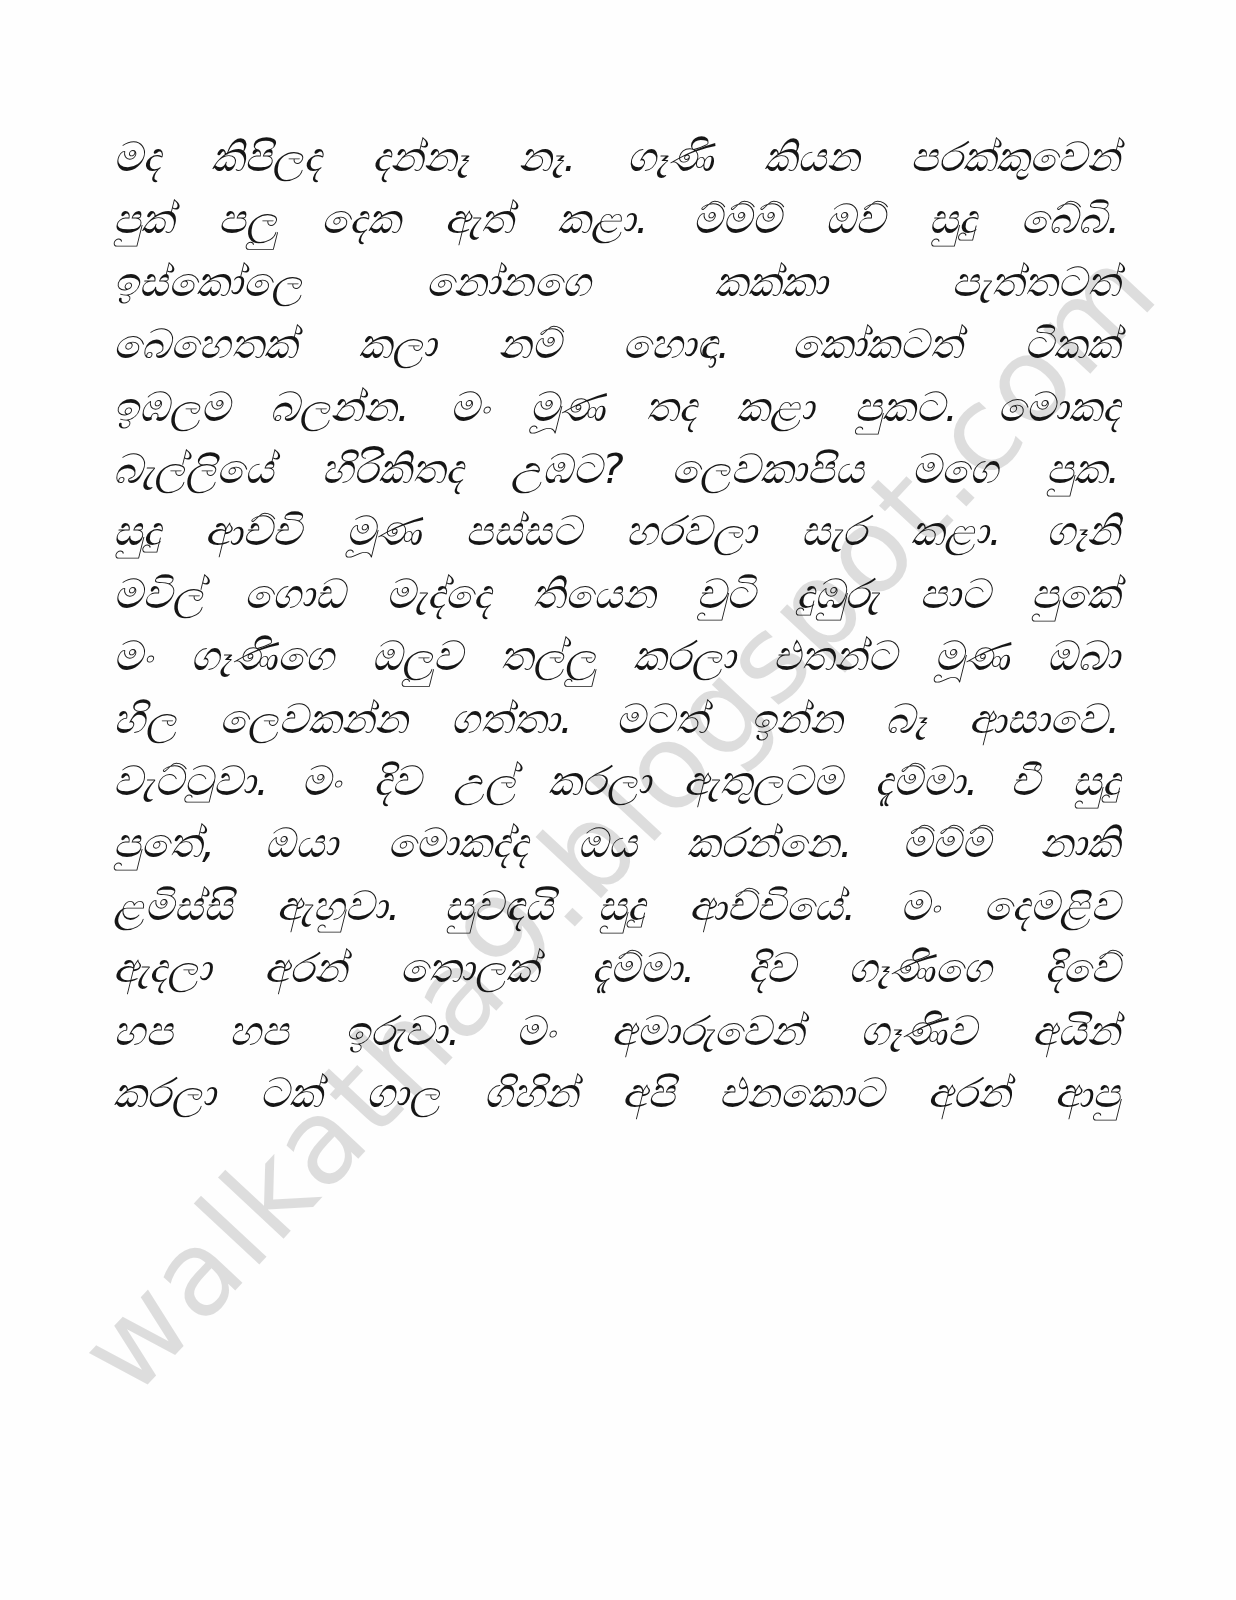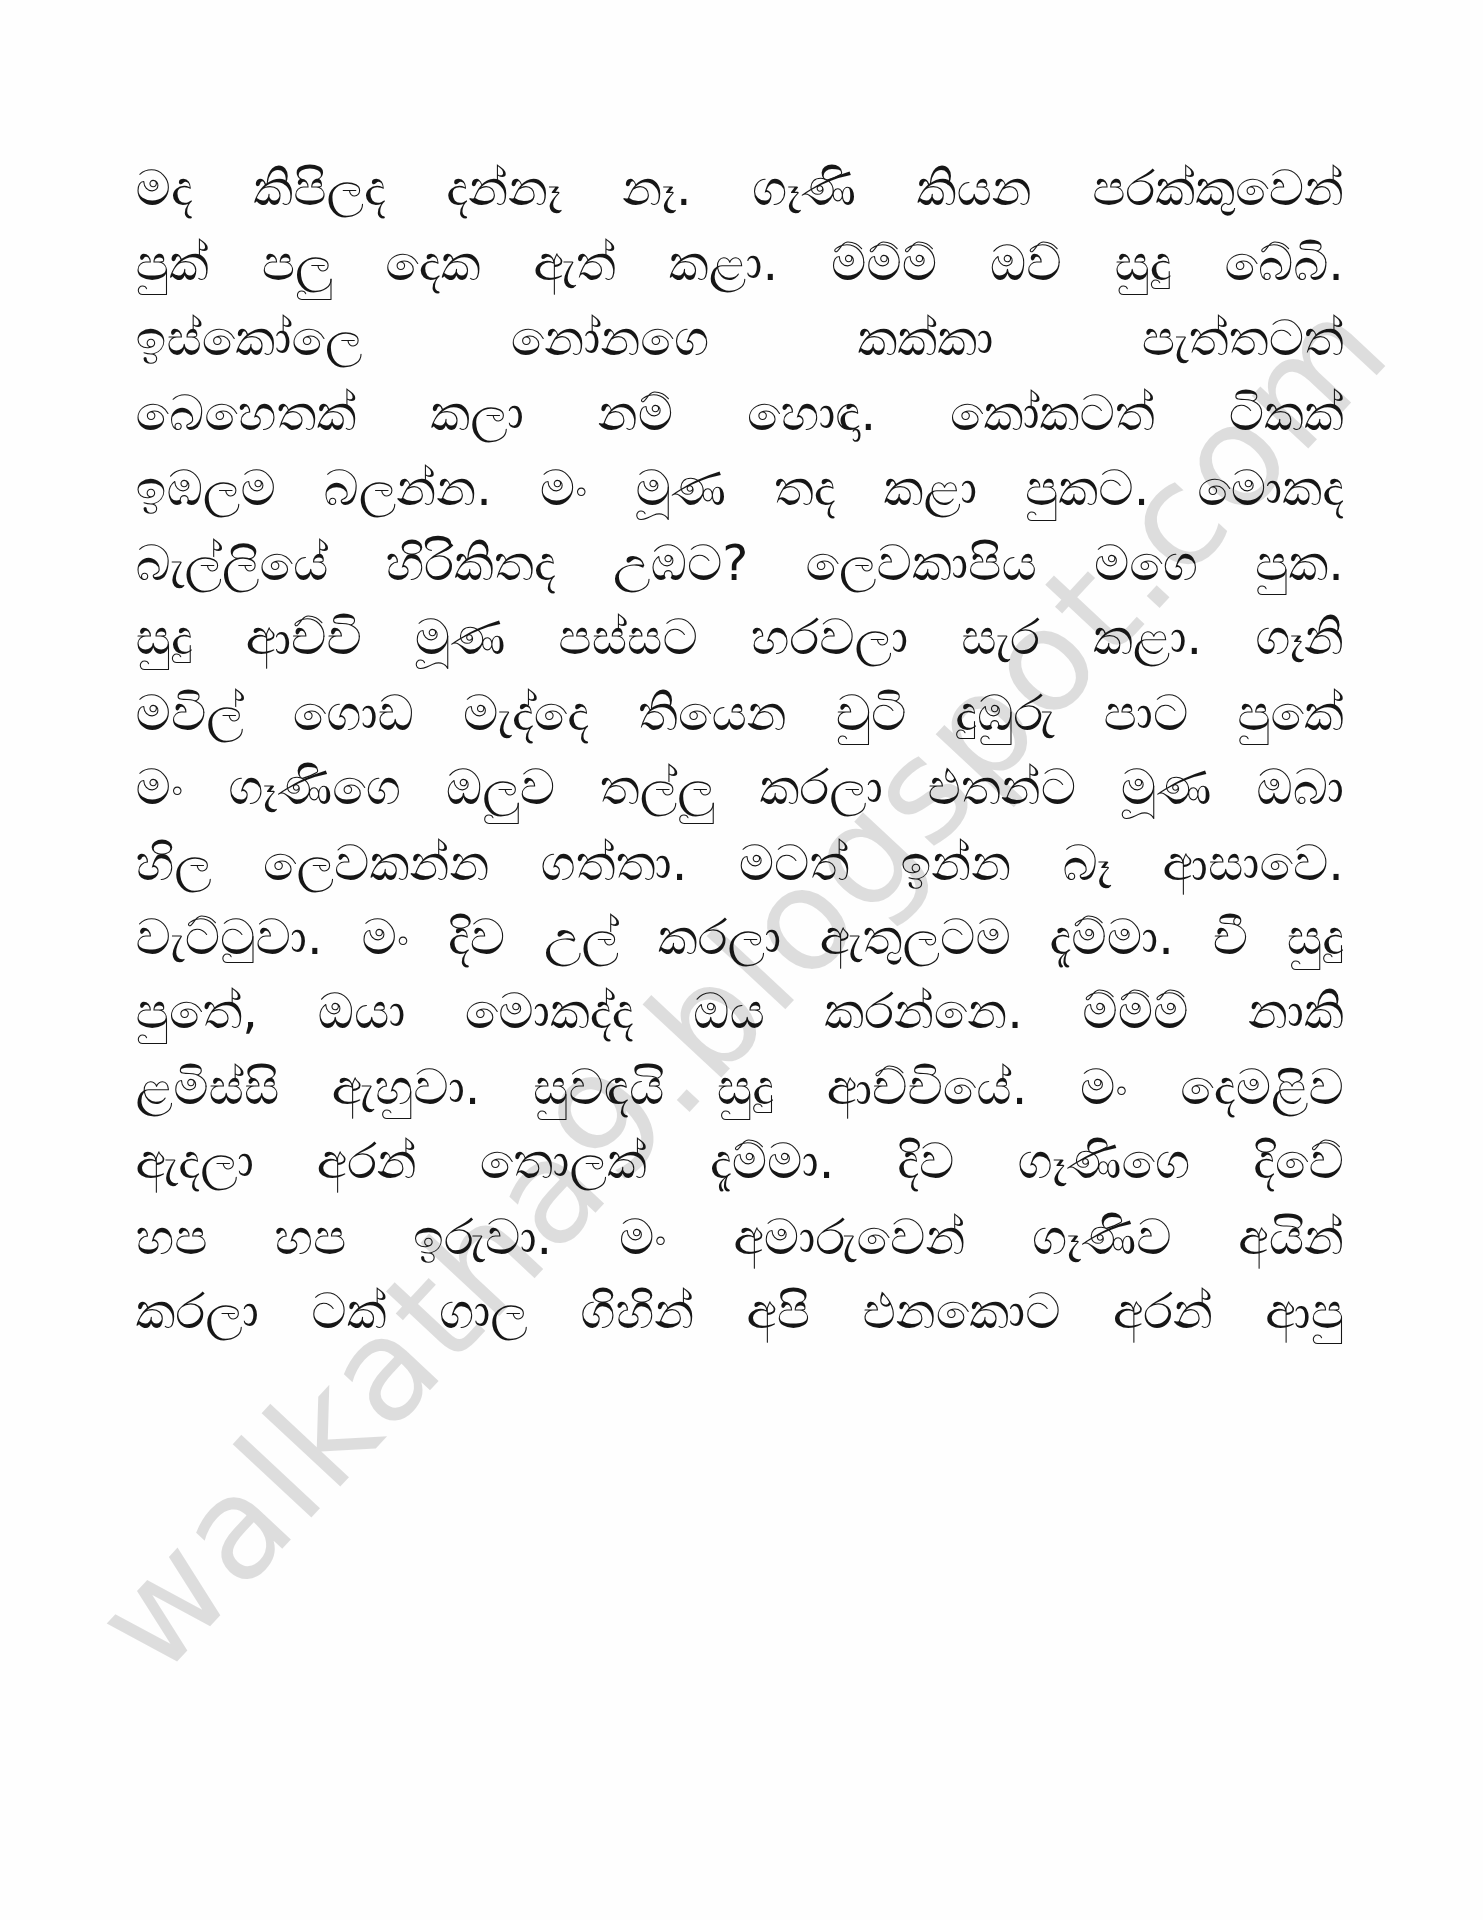--- a/index.html
+++ b/index.html
@@ -43,20 +43,21 @@
     color: #161616;
   }
   .text-line {
     font-size: 41px;
     line-height: 62.4px;
     text-align: justify;
     text-align-last: justify;
     text-justify: inter-word;
     white-space: normal;
     color: #161616;
+    font-style: italic;
   }
 </style>
 </head>
 <body>
 
 <div class="page">
   <div class="watermark">walkatha9.blogspot.com</div>
   <div class="text-block">
       <div class="text-line">මද කිපිලද දන්නෑ නෑ. ගෑණි කියන පරක්කුවෙන්</div>
       <div class="text-line">පුක් පලු දෙක ඇත් කළා. ම්ම්ම් ඔව් සුදු බේබි.</div>

